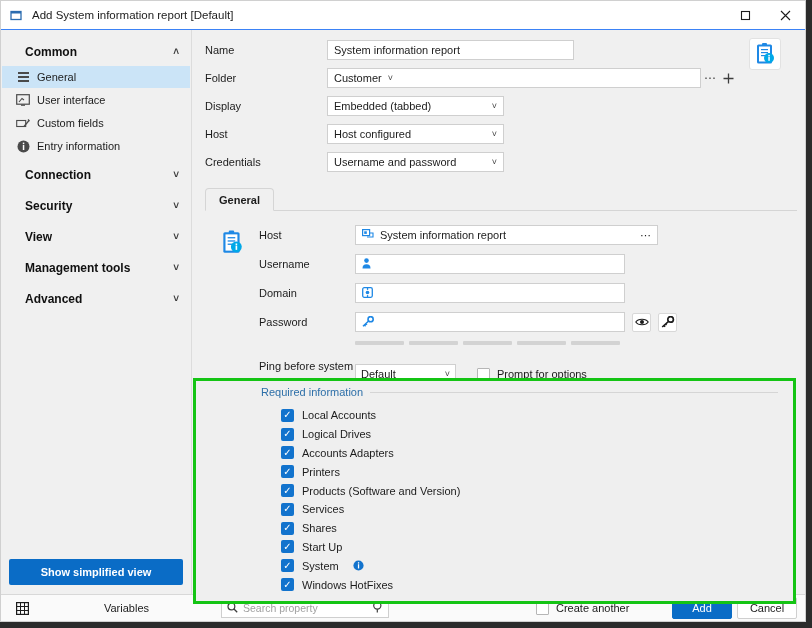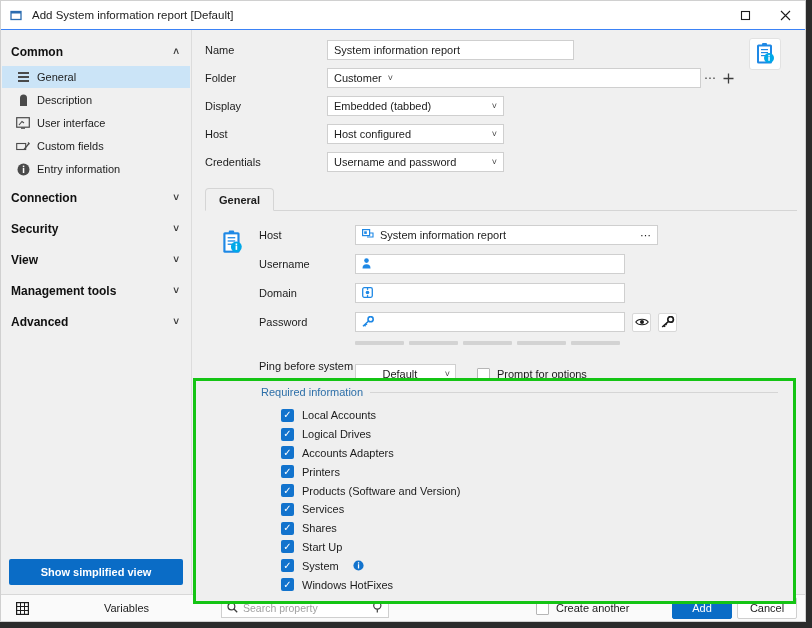--- a/index.html
+++ b/index.html
@@ -38,21 +38,21 @@
   #sidebar {
     width: 191px; min-width: 191px;
     background: #f0f0f0;
     border-right: 1px solid #dcdcdc;
     display: flex; flex-direction: column;
     position: relative;
   }
   .side-scroll { flex: 1; overflow: hidden; padding-top: 4px; }
   .group-head {
     height: 26px; display: flex; align-items: center;
-    padding: 0 12px 0 10px;
+    padding: 0 12px 0 24px;
     font-weight: bold; font-size: 12px; color: #101010;
     margin-top: 5px;
     gap: 40px;
   }
   .group-head .ghlabel { flex: 1; }
   .chev { color: #3a3a3a; font-size: 10px; line-height: 1; }
   .side-item {
     height: 22px; display: flex; align-items: center;
     padding-left: 14px; gap: 7px;
     font-size: 11px; color: #1c1c1c;
@@ -130,21 +130,21 @@
   .iconbtn {
     width: 19px; height: 19px; background: #fff;
     border: 1px solid #d8d8d8; border-radius: 2px;
     display: flex; align-items: center; justify-content: center;
   }
   #pwmeter { display: flex; gap: 5px; margin: 4px 0 0 150px; }
   #pwmeter .seg { width: 49px; height: 4px; background: #d3d3d3; border-radius: 1px; }
   .ping-row { display: flex; align-items: center; margin-top: 13px; }
   .ping-label { width: 150px; padding-left: 54px; font-size: 11px; line-height: 16px; }
   .ping-combo { width: 101px; height: 21px; background:#fff; border:1px solid #cfcfcf;
-                display:flex; align-items:center; padding:0 5px; font-size:11px;text-align:center; }
+                display:flex; align-items:center; padding:0 5px; font-size:11px; }
   .prompt-wrap { display: flex; align-items: center; gap: 7px; margin-left: 21px; }
   .cb-empty { width: 13px; height: 13px; background: #fff; border: 1px solid #b6b6b6; border-radius: 1px; }
   
   #required-box {
     position: absolute; left: 1px; right: 9px; top: 348px; height: 226px;
     border: 3px solid #14c414;
     background: #efefef;
   }
   #required-legend {
     position: absolute; left: 65px; top: 5px;
@@ -228,28 +228,20 @@
           <span class="si-ico">
             <svg width="13" height="12" viewBox="0 0 13 12">
               <rect x="1" y="1" width="11" height="2" fill="#4a4a4a"></rect>
               <rect x="1" y="5" width="11" height="2" fill="#4a4a4a"></rect>
               <rect x="1" y="9" width="11" height="2" fill="#4a4a4a"></rect>
             </svg>
           </span>
           <span>General</span>
         </div>
 
-        <div class="side-item">
-          <span class="si-ico">
-            <svg width="9" height="13" viewBox="0 0 9 13">
-              <path d="M1 4a3.5 3.5 0 017 0v8H1z" fill="#4a4a4a"></path>
-            </svg>
-          </span>
-          <span>Description</span>
-        </div>
 
         <div class="side-item">
           <span class="si-ico">
             <svg width="14" height="12" viewBox="0 0 14 12">
               <rect x="0.7" y="0.7" width="12.6" height="9.5" fill="none" stroke="#4a4a4a" stroke-width="1.2"></rect>
               <path d="M3 8 L6 4.5 L8 6" stroke="#4a4a4a" stroke-width="1.1" fill="none"></path>
               <rect x="5" y="10.6" width="4" height="1.2" fill="#4a4a4a"></rect>
             </svg>
           </span>
           <span>User interface</span>

